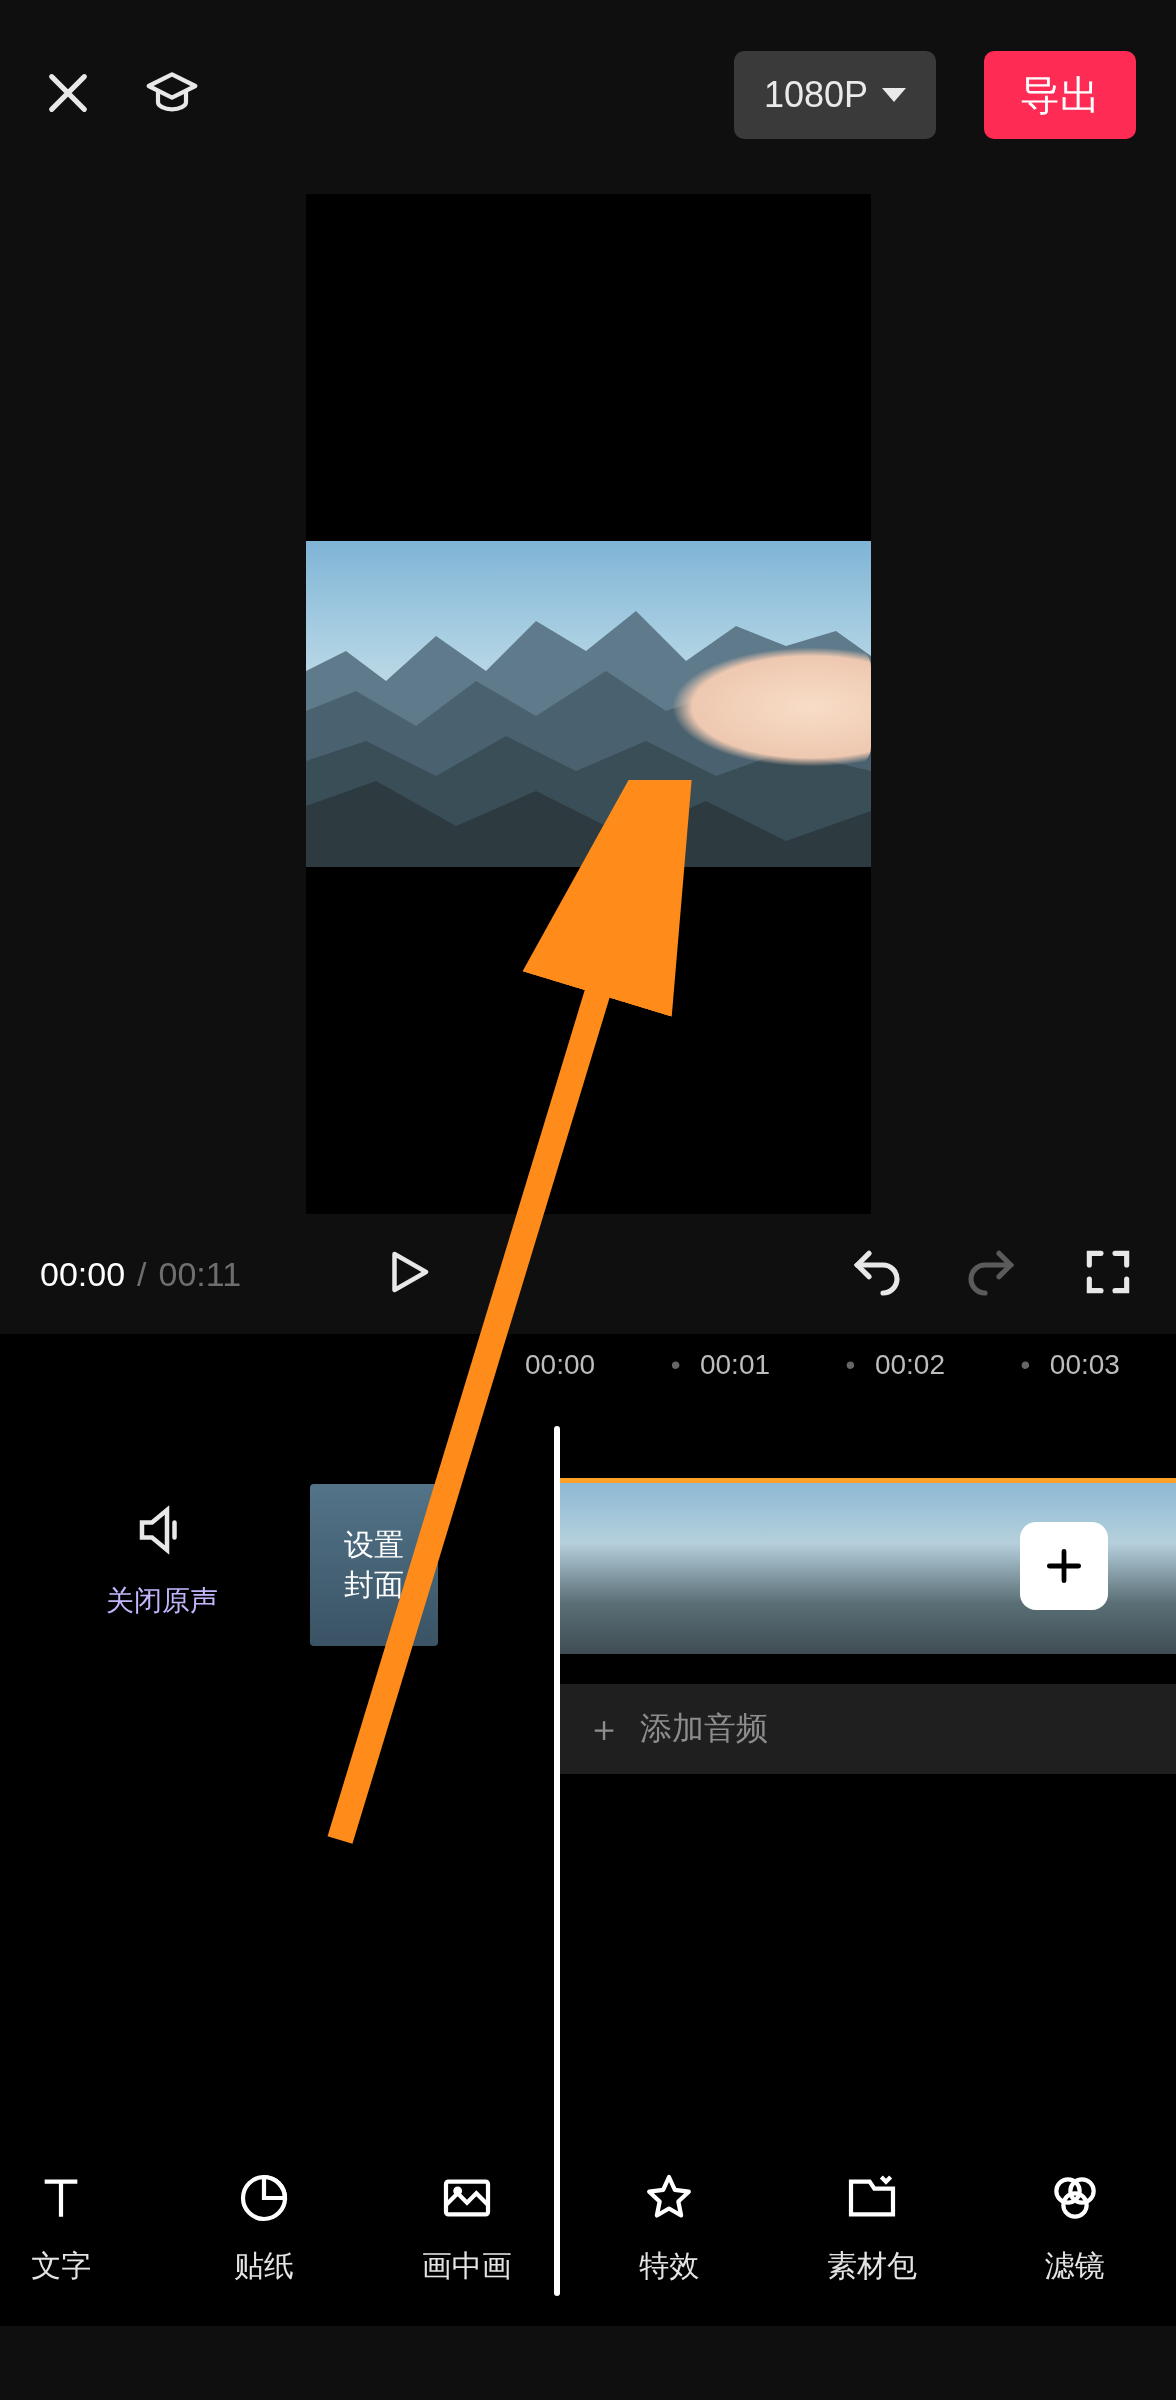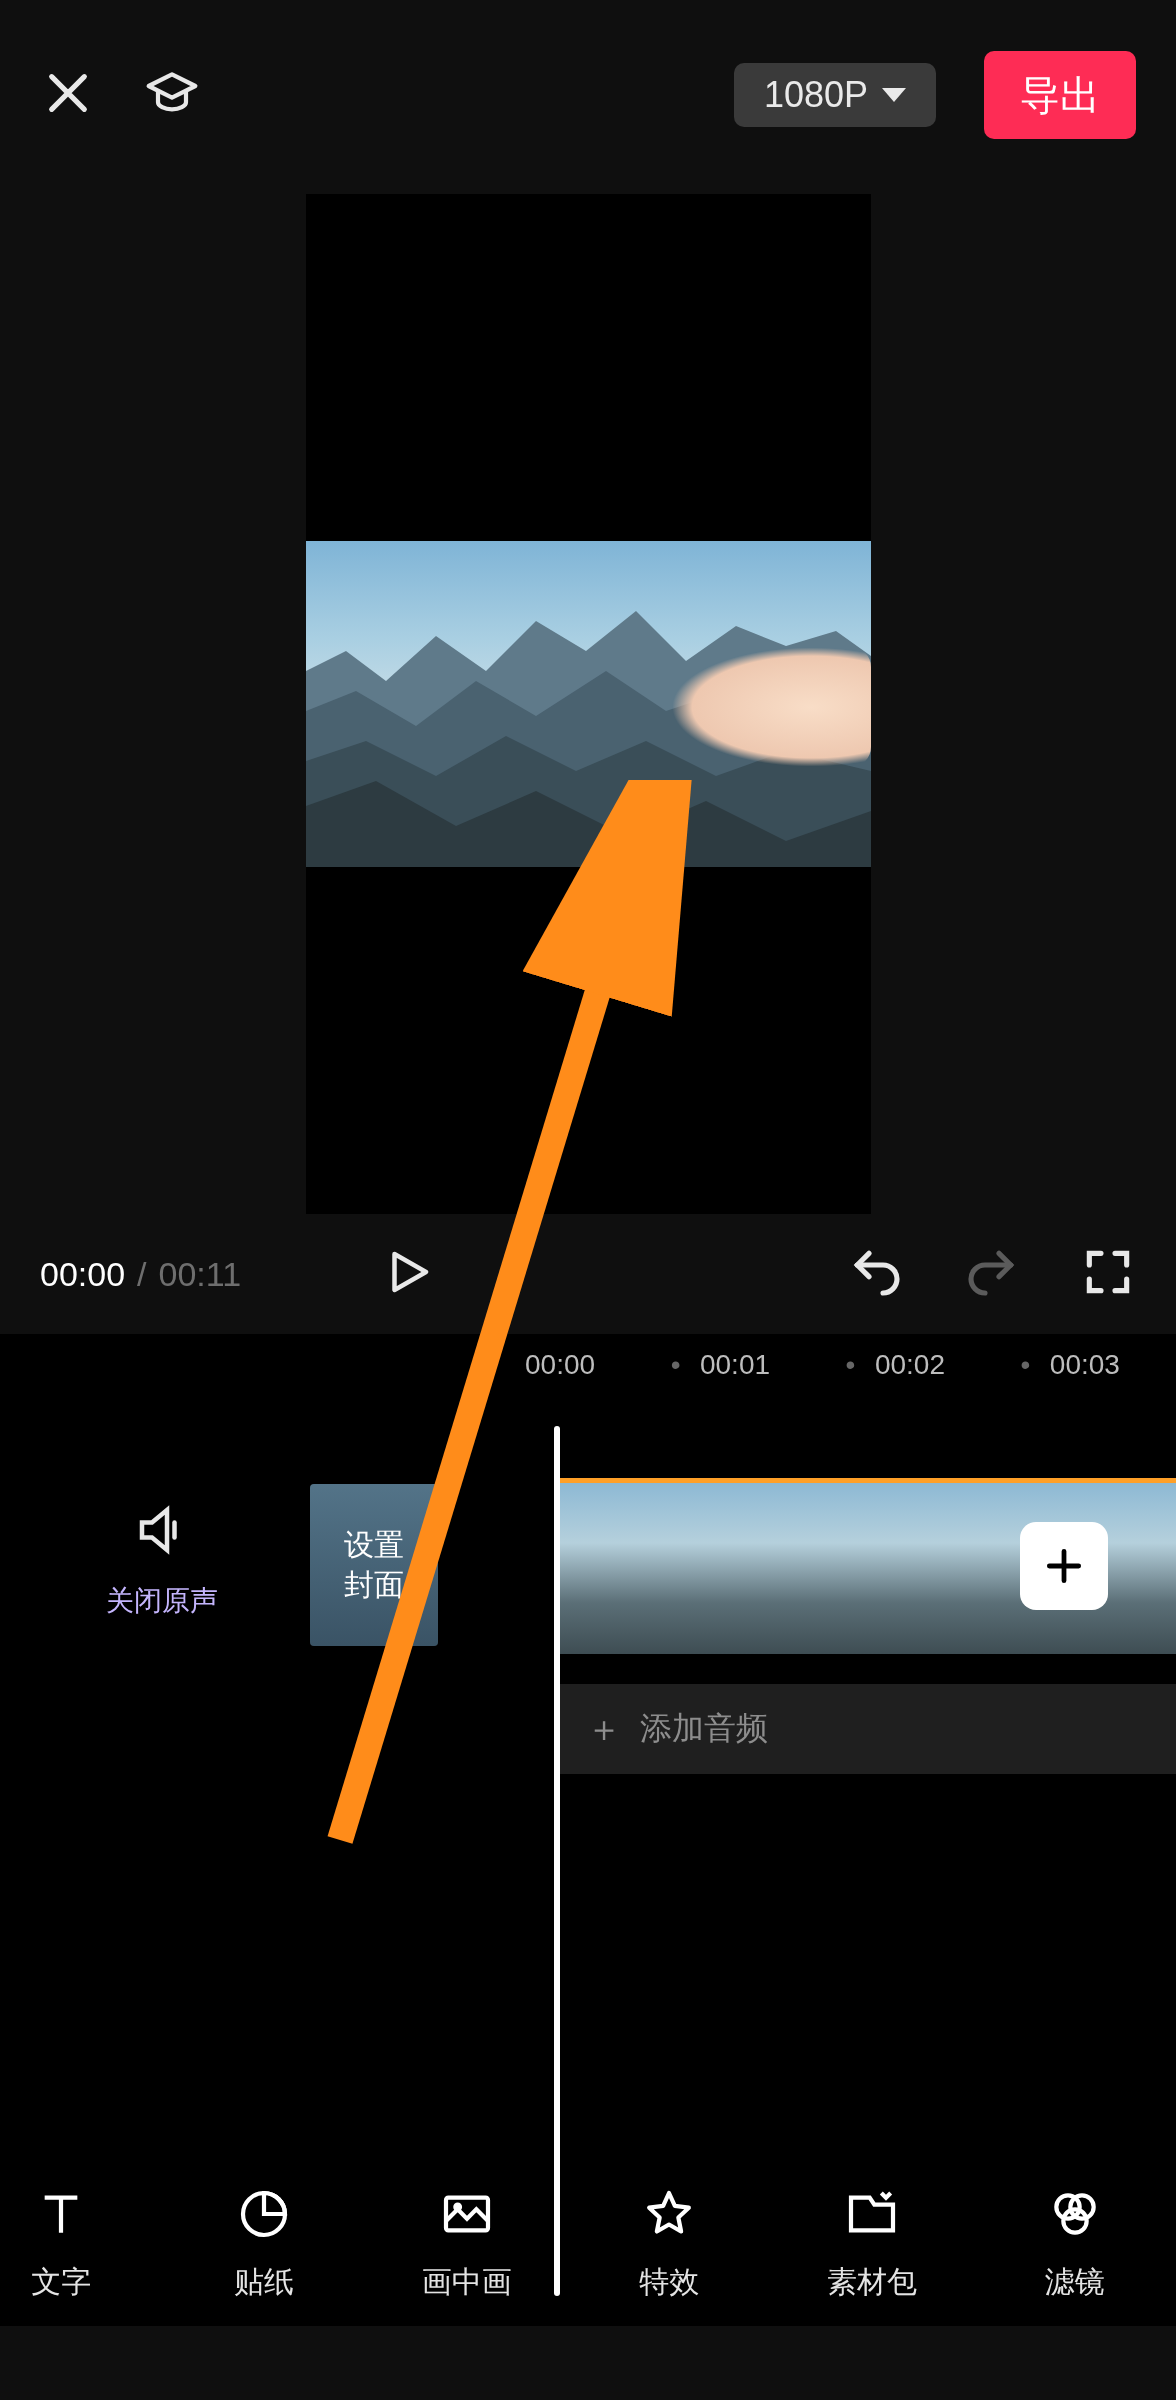--- a/index.html
+++ b/index.html
@@ -1,21 +1,21 @@
 <!DOCTYPE html>
 <html><head>
 <meta charset="utf-8">
 <style>
 * { margin: 0; padding: 0; box-sizing: border-box; font-family: -apple-system, "PingFang SC", "Microsoft YaHei", sans-serif; }
 html, body { width: 1176px; height: 2400px; background: #0f0f0f; color: #fff; overflow: hidden; }
 
 .topbar { height: 190px; display: flex; align-items: center; padding: 0 40px; gap: 48px; }
 .topbar .spacer { flex: 1; }
 .topbar .close-x svg, .topbar .tutorial svg { width: 56px; height: 56px; }
-.resolution-btn { background: #3a3a3a; border-radius: 10px; height: 64px; padding: 0 30px; display: flex; align-items: center; gap: 14px; font-size: 36px; color: #eaeaea; }
+.resolution-btn { background: #3a3a3a; border-radius: 10px; height: 88px; padding: 0 30px; display: flex; align-items: center; gap: 14px; font-size: 36px; color: #eaeaea; }
 .export-btn { background: #fe2c55; border-radius: 10px; height: 88px; padding: 4px 36px; display: flex; align-items: center; font-size: 40px; color: #fff; }
 .caret-down { width: 0; height: 0; border-left: 12px solid transparent; border-right: 12px solid transparent; border-top: 14px solid #eaeaea; }
 
 .preview { display: flex; justify-content: center; padding-top: 4px; }
 .video-frame { width: 565px; height: 1020px; background: #000; position: relative; display: flex; align-items: center; justify-content: center; }
 .video-content { width: 565px; height: 326px; position: relative; overflow: hidden; }
 .sky { position: absolute; inset: 0; background: linear-gradient(#7fb4d6 0%, #a9cfe2 30%, #c7dde7 50%, #d5d8cf 100%); }
 .mtn { position: absolute; bottom: 0; left: 0; right: 0; }
 .hand { position: absolute; right: 0; bottom: 100px; width: 200px; height: 120px; background: radial-gradient(ellipse at 70% 50%, #f8ddc7 0%, #eec8b0 60%, rgba(0,0,0,0) 70%); border-radius: 60px 20px 20px 60px / 50px 20px 20px 50px; }
 
@@ -46,21 +46,21 @@
 .clip-strip { position: absolute; left: 560px; top: 0; right: 0; height: 176px; border-top: 5px solid #ffa028; display: flex; overflow: hidden; }
 .clip-strip .cframe { width: 160px; height: 171px; flex-shrink: 0; position: relative; overflow: hidden; }
 .clip-strip .cframe .sky3 { position: absolute; inset: 0; background: linear-gradient(#8db9d4 0%, #b5d0dc 35%, #5b6f77 70%, #3e4d53 100%); }
 .add-clip { position: absolute; right: 68px; top: 44px; width: 88px; height: 88px; border-radius: 16px; background: #fff; display: flex; align-items: center; justify-content: center; z-index: 25; }
 .add-clip svg { width: 44px; height: 44px; }
 .audio-row { position: absolute; left: 560px; top: 206px; right: 0; height: 90px; background: #1f1f1f; display: flex; align-items: center; padding-left: 26px; gap: 18px; font-size: 32px; color: #8d8d8d; }
 .audio-row .plus { font-size: 36px; color: #8d8d8d; }
 
 .arrow { position: absolute; left: 320px; top: 780px; z-index: 40; pointer-events: none; }
 
-.toolbar { position: absolute; bottom: 0; left: 0; right: 0; height: 250px; display: flex; justify-content: space-between; align-items: center; padding: 0 0 62px 0; }
+.toolbar { position: absolute; bottom: 16px; left: 0; right: 0; height: 250px; display: flex; justify-content: space-between; align-items: center; padding: 0 0 62px 0; }
 .tool { flex: 1; display: flex; flex-direction: column; align-items: center; gap: 20px; font-size: 30px; color: #e4e4e4; }
 .tool svg { width: 56px; height: 56px; }
 .tool:first-child { margin-left: -40px; }
 </style>
 </head>
 <body>
 
 <div class="topbar">
   <div class="close-x">
     <svg viewBox="0 0 24 24" fill="none" stroke="#e8e8e8" stroke-width="2.2" stroke-linecap="round">

